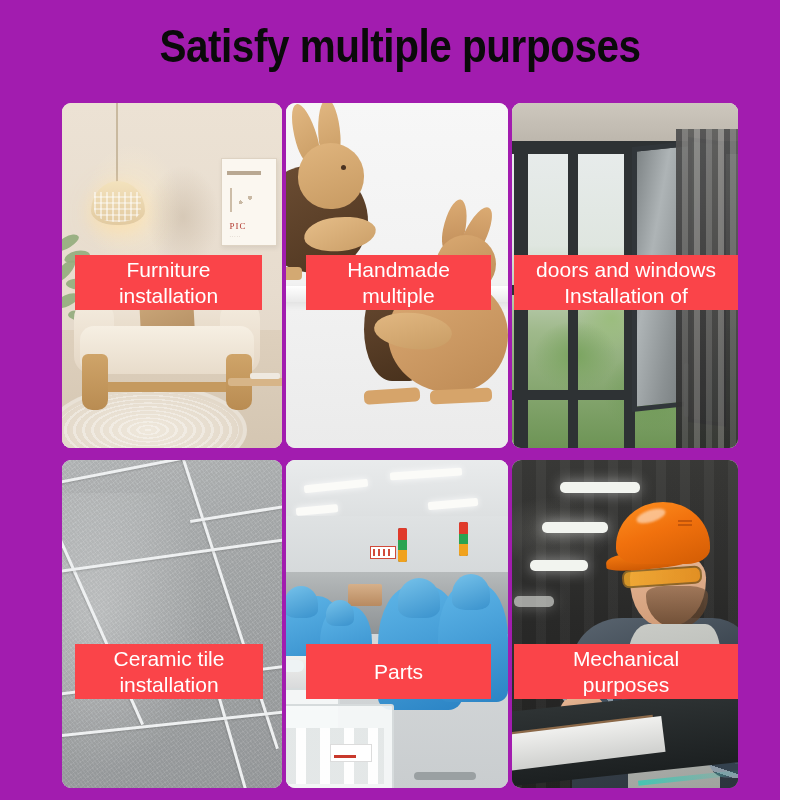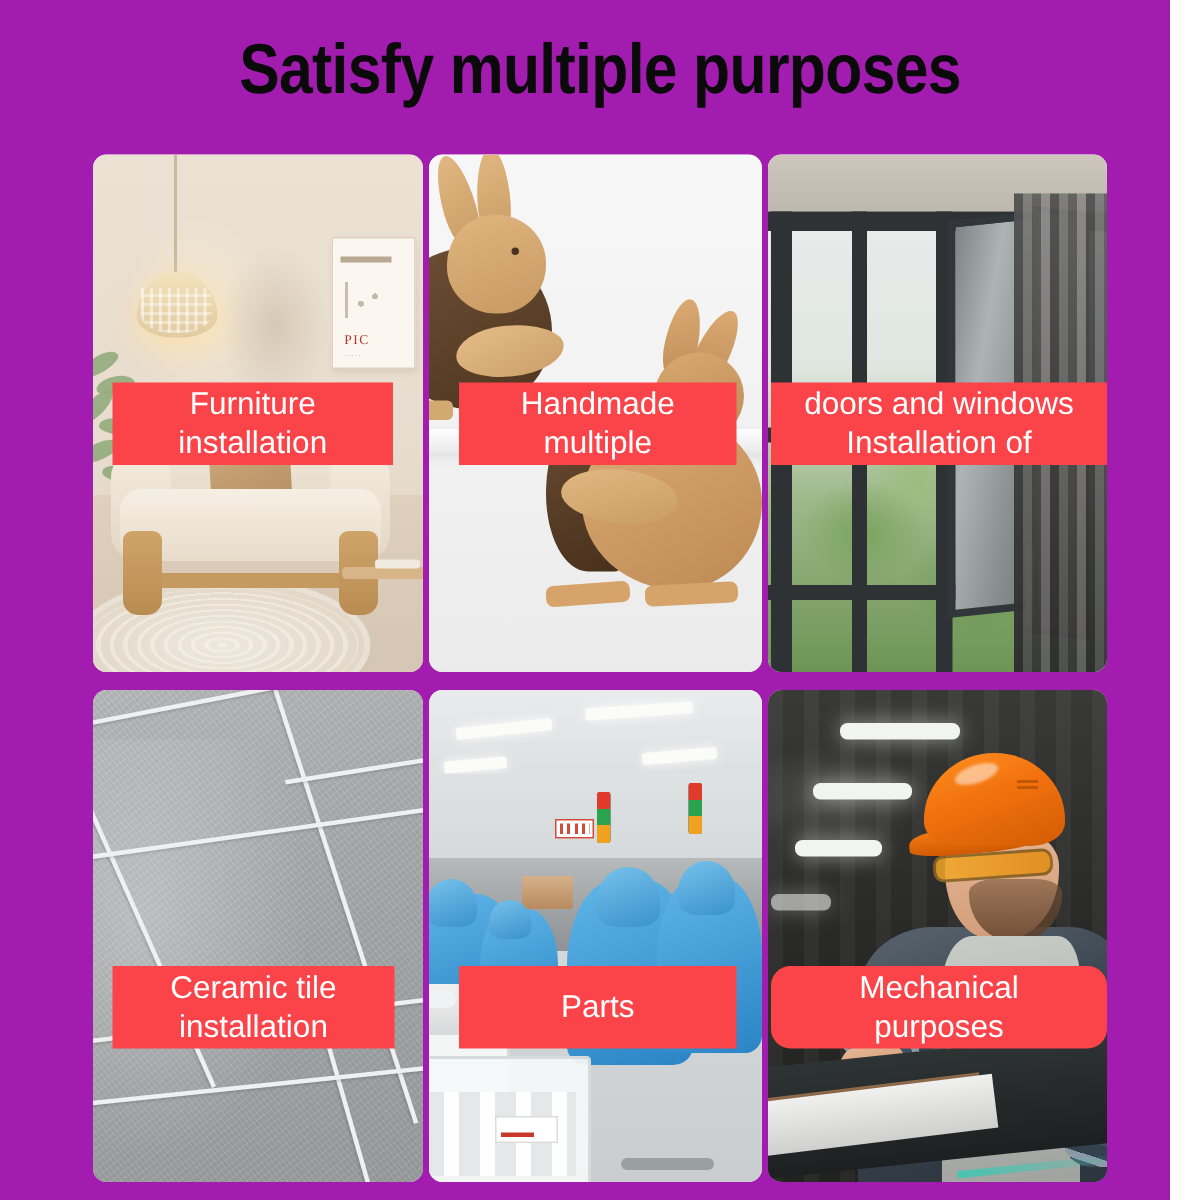--- a/index.html
+++ b/index.html
@@ -90,21 +90,21 @@
   
   .band-r1 { top: 152px; height: 55px; }
   .band-r2 { top: 148px; height: 55px; margin-top: 36px; }
 
   .band-narrow-l { left: 13px; right: 20px; }
   .band-narrow-m { left: 20px; right: 17px; }
   .band-wide     { left: 2px;  right: 0px;  }
 
   .band-bl { left: 13px; right: 19px; }
   .band-bm { left: 20px; right: 17px; }
-  .band-br { left: 2px;  right: 0px; border-radius: 13px;  }
+  .band-br { left: 2px;  right: 0px;  }
 
   
   .p-furniture {
     background:
       radial-gradient(ellipse 70px 90px at 32% 30%, rgba(255,240,205,.55), rgba(255,240,205,0) 70%),
       linear-gradient(180deg, #ece2d4 0%, #e7dcce 55%, #ded2c2 100%);
   }
   .fu-wall-shadow {
     position:absolute; left:38%; top:18%; width:34%; height:30%;
     background: radial-gradient(ellipse at 50% 50%, rgba(180,160,135,.35), rgba(180,160,135,0) 70%);

